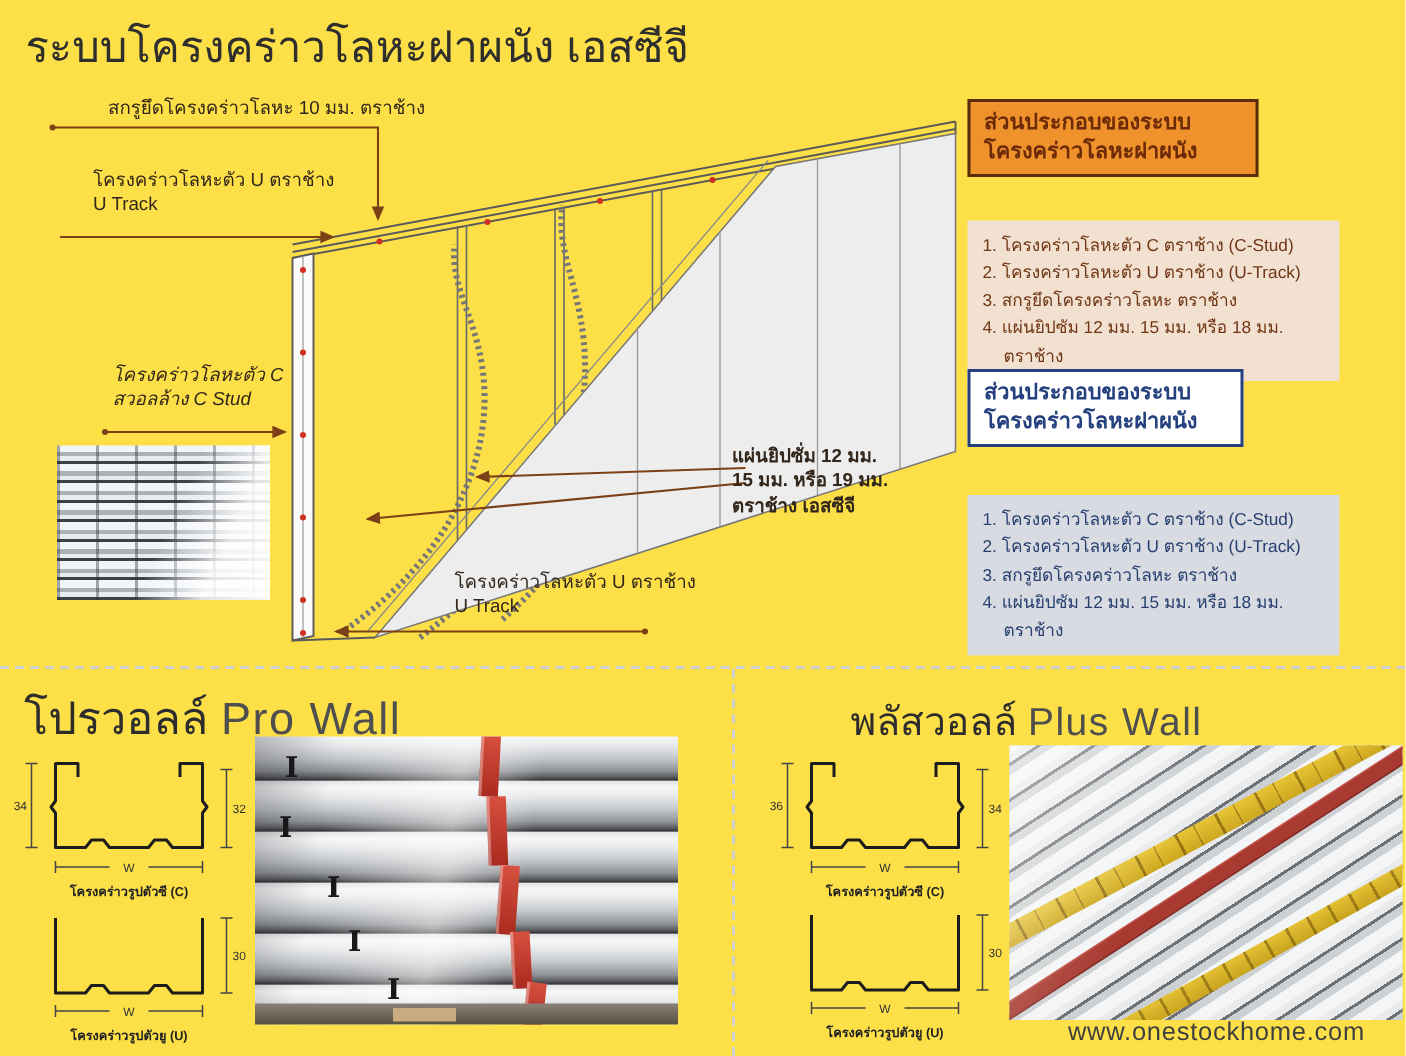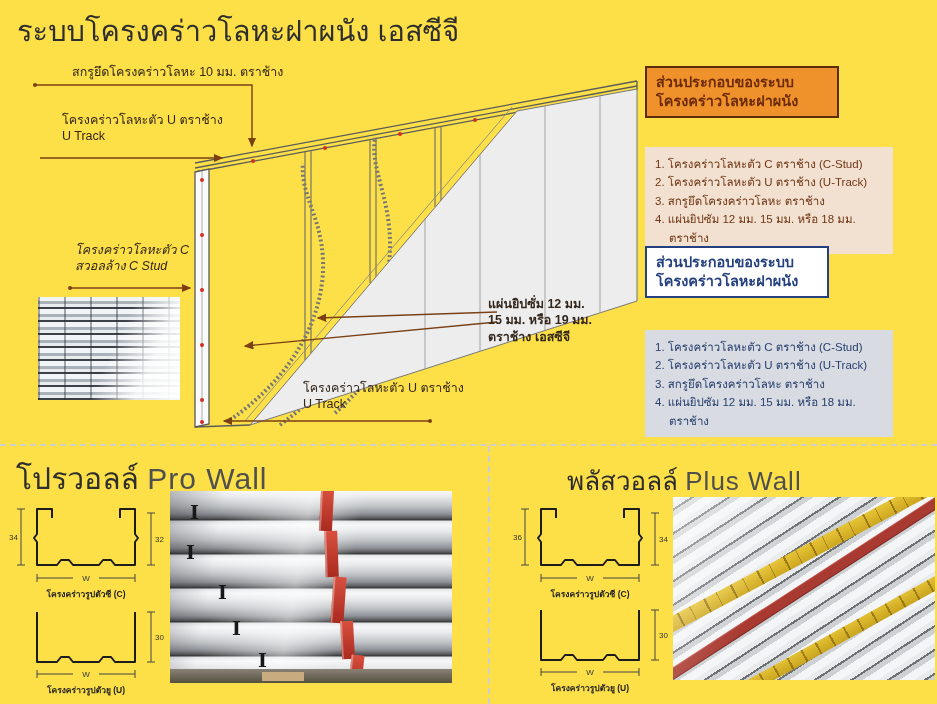--- a/index.html
+++ b/index.html
@@ -307,14 +307,15 @@
   </svg>
 
   <div class="photo-plus">
     <div class="plus-inner">
       <div class="red-stripe"></div>
       <div class="tape"></div>
       <div class="tape2"></div>
     </div>
   </div>
 
+  <div class="website">www.onestockhome.com</div>
 
 </div>
 
 </body></html>

